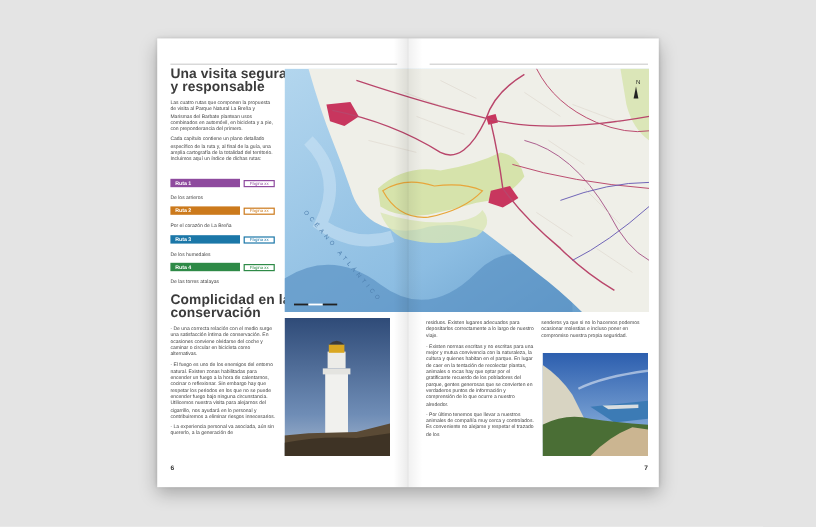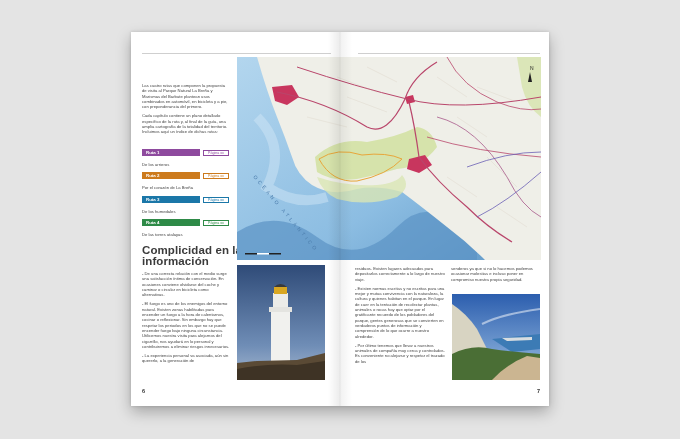--- a/index.html
+++ b/index.html
@@ -21,20 +21,24 @@
   .pagenum{position:absolute;bottom:12px;font-size:5.5px;font-weight:bold;color:#333;}
 </style>
 </head>
 <body>
 
 <div class="spread">
   <div class="gutter"></div>
   <div class="rule l"></div>
   <div class="rule r"></div>
 
+  <div class="h1" style="top:25px;">
+    <div>Una visita segura</div>
+    <div>y responsable</div>
+  </div>
   <div class="body" style="left:11px;top:51px;width:88px;">
     <p>Las cuatro rutas que componen la propuesta de visita al Parque Natural La Breña y Marismas del Barbate plantean usos combinados en automóvil, en bicicleta y a pie, con preponderancia del primero.</p>
     <p>Cada capítulo contiene un plano detallado específico de la ruta y, al final de la guía, una amplia cartografía de la totalidad del territorio. Incluimos aquí un índice de dichas rutas:</p>
   </div>
 
   <div class="route" style="top:117px;">
     <div class="lab" id="r0lab" style="background: rgb(142, 74, 158);">Ruta 1</div>
     <div class="pg" id="r0pg" style="border-color: rgb(142, 74, 158); color: rgb(142, 74, 158);">Página xx</div>
   </div>
   <div class="route-desc" style="top:130px;">De los arrieros</div>
@@ -52,21 +56,21 @@
   <div class="route-desc" style="top:177px;">De los humedales</div>
 
   <div class="route" style="top:187px;">
     <div class="lab" id="r3lab" style="background: rgb(46, 138, 71);">Ruta 4</div>
     <div class="pg" id="r3pg" style="border-color: rgb(46, 138, 71); color: rgb(46, 138, 71);">Página xx</div>
   </div>
   <div class="route-desc" style="top:200px;">De las torres atalayas</div>
 
   <div class="h1" style="top:213px;">
     <div>Complicidad en la</div>
-    <div>información</div>
+    <div>conservación</div>
   </div>
   <div class="body" style="left:11px;top:239px;width:90px;">
     <p>- De una correcta relación con el medio surge una satisfacción íntima de conservación. En ocasiones conviene olvidarse del coche y caminar o circular en bicicleta como alternativas.</p>
     <p>- El fuego es uno de los enemigos del entorno natural. Existen zonas habilitadas para encender un fuego a la hora de calentarnos, cocinar o reflexionar. Sin embargo hay que respetar los periodos en los que no se puede encender fuego bajo ninguna circunstancia. Utilicemos nuestra visita para alejarnos del cigarrillo, nos ayudará en lo personal y contribuiremos a eliminar riesgos innecesarios.</p>
     <p>- La experiencia personal va asociada, aún sin quererlo, a la generación de</p>
   </div>
   <div class="pagenum" style="left:11px;">6</div>
 
   <div class="map">
     <svg width="304" height="203" viewBox="0 0 304 203">

